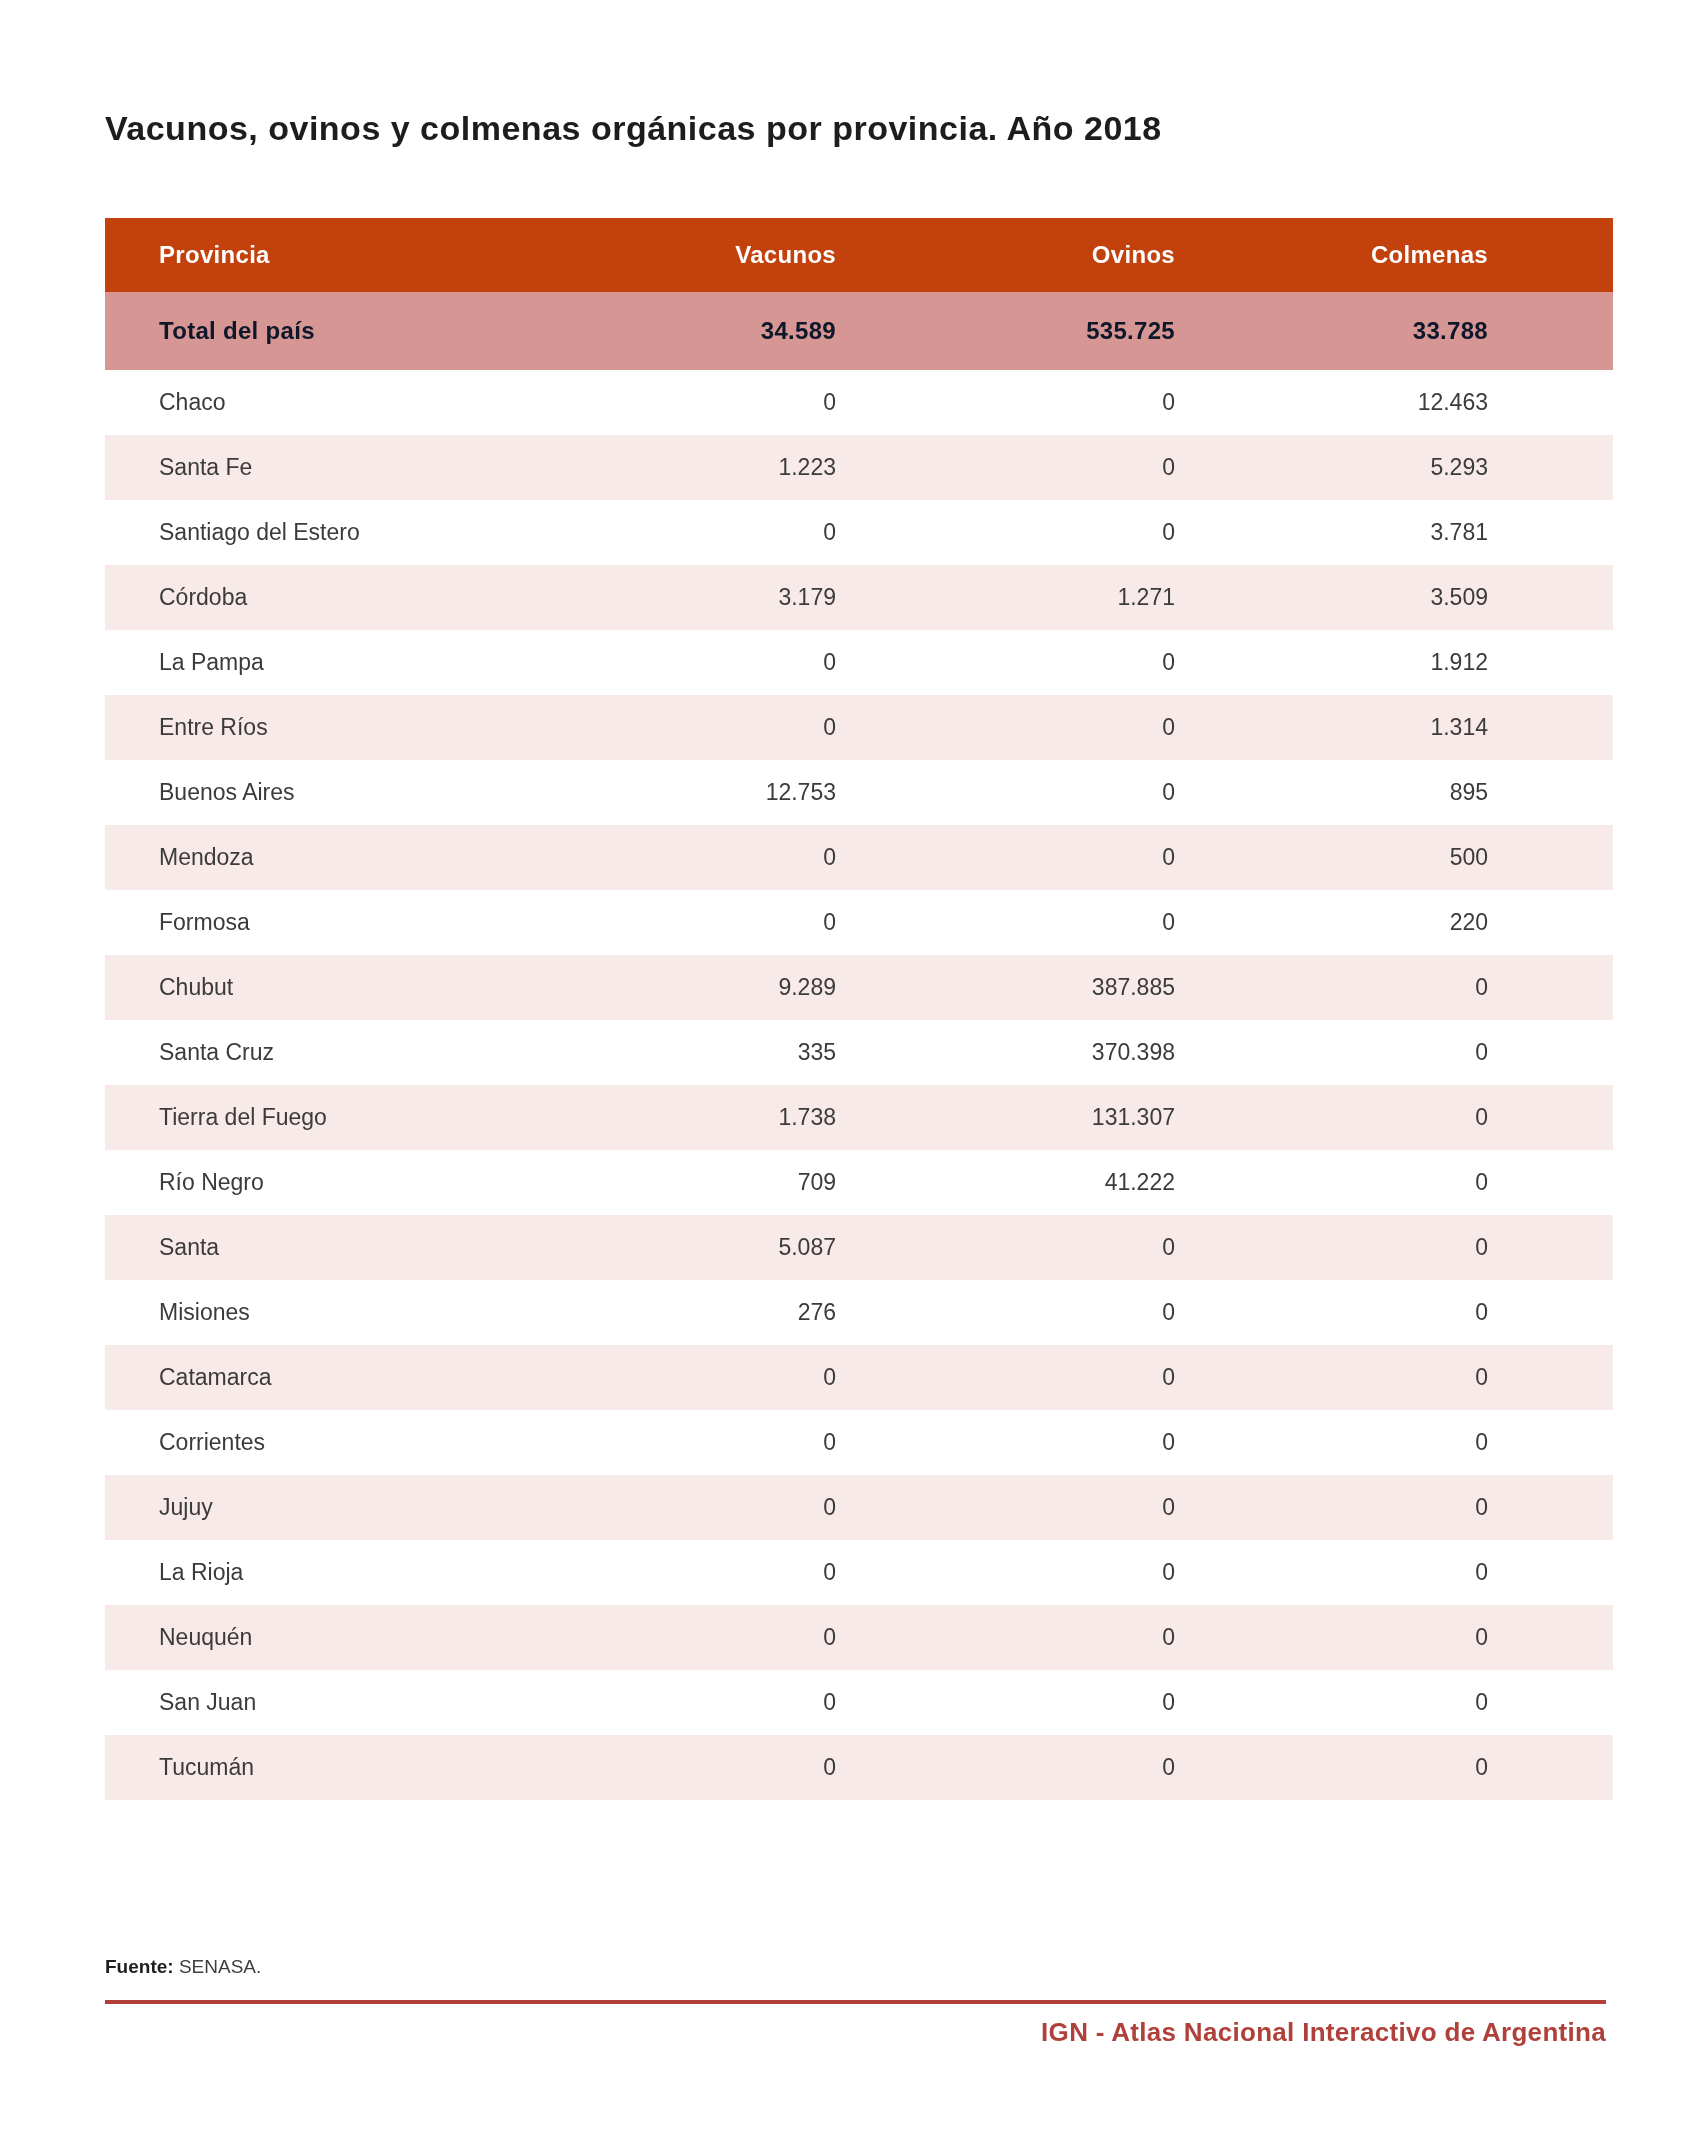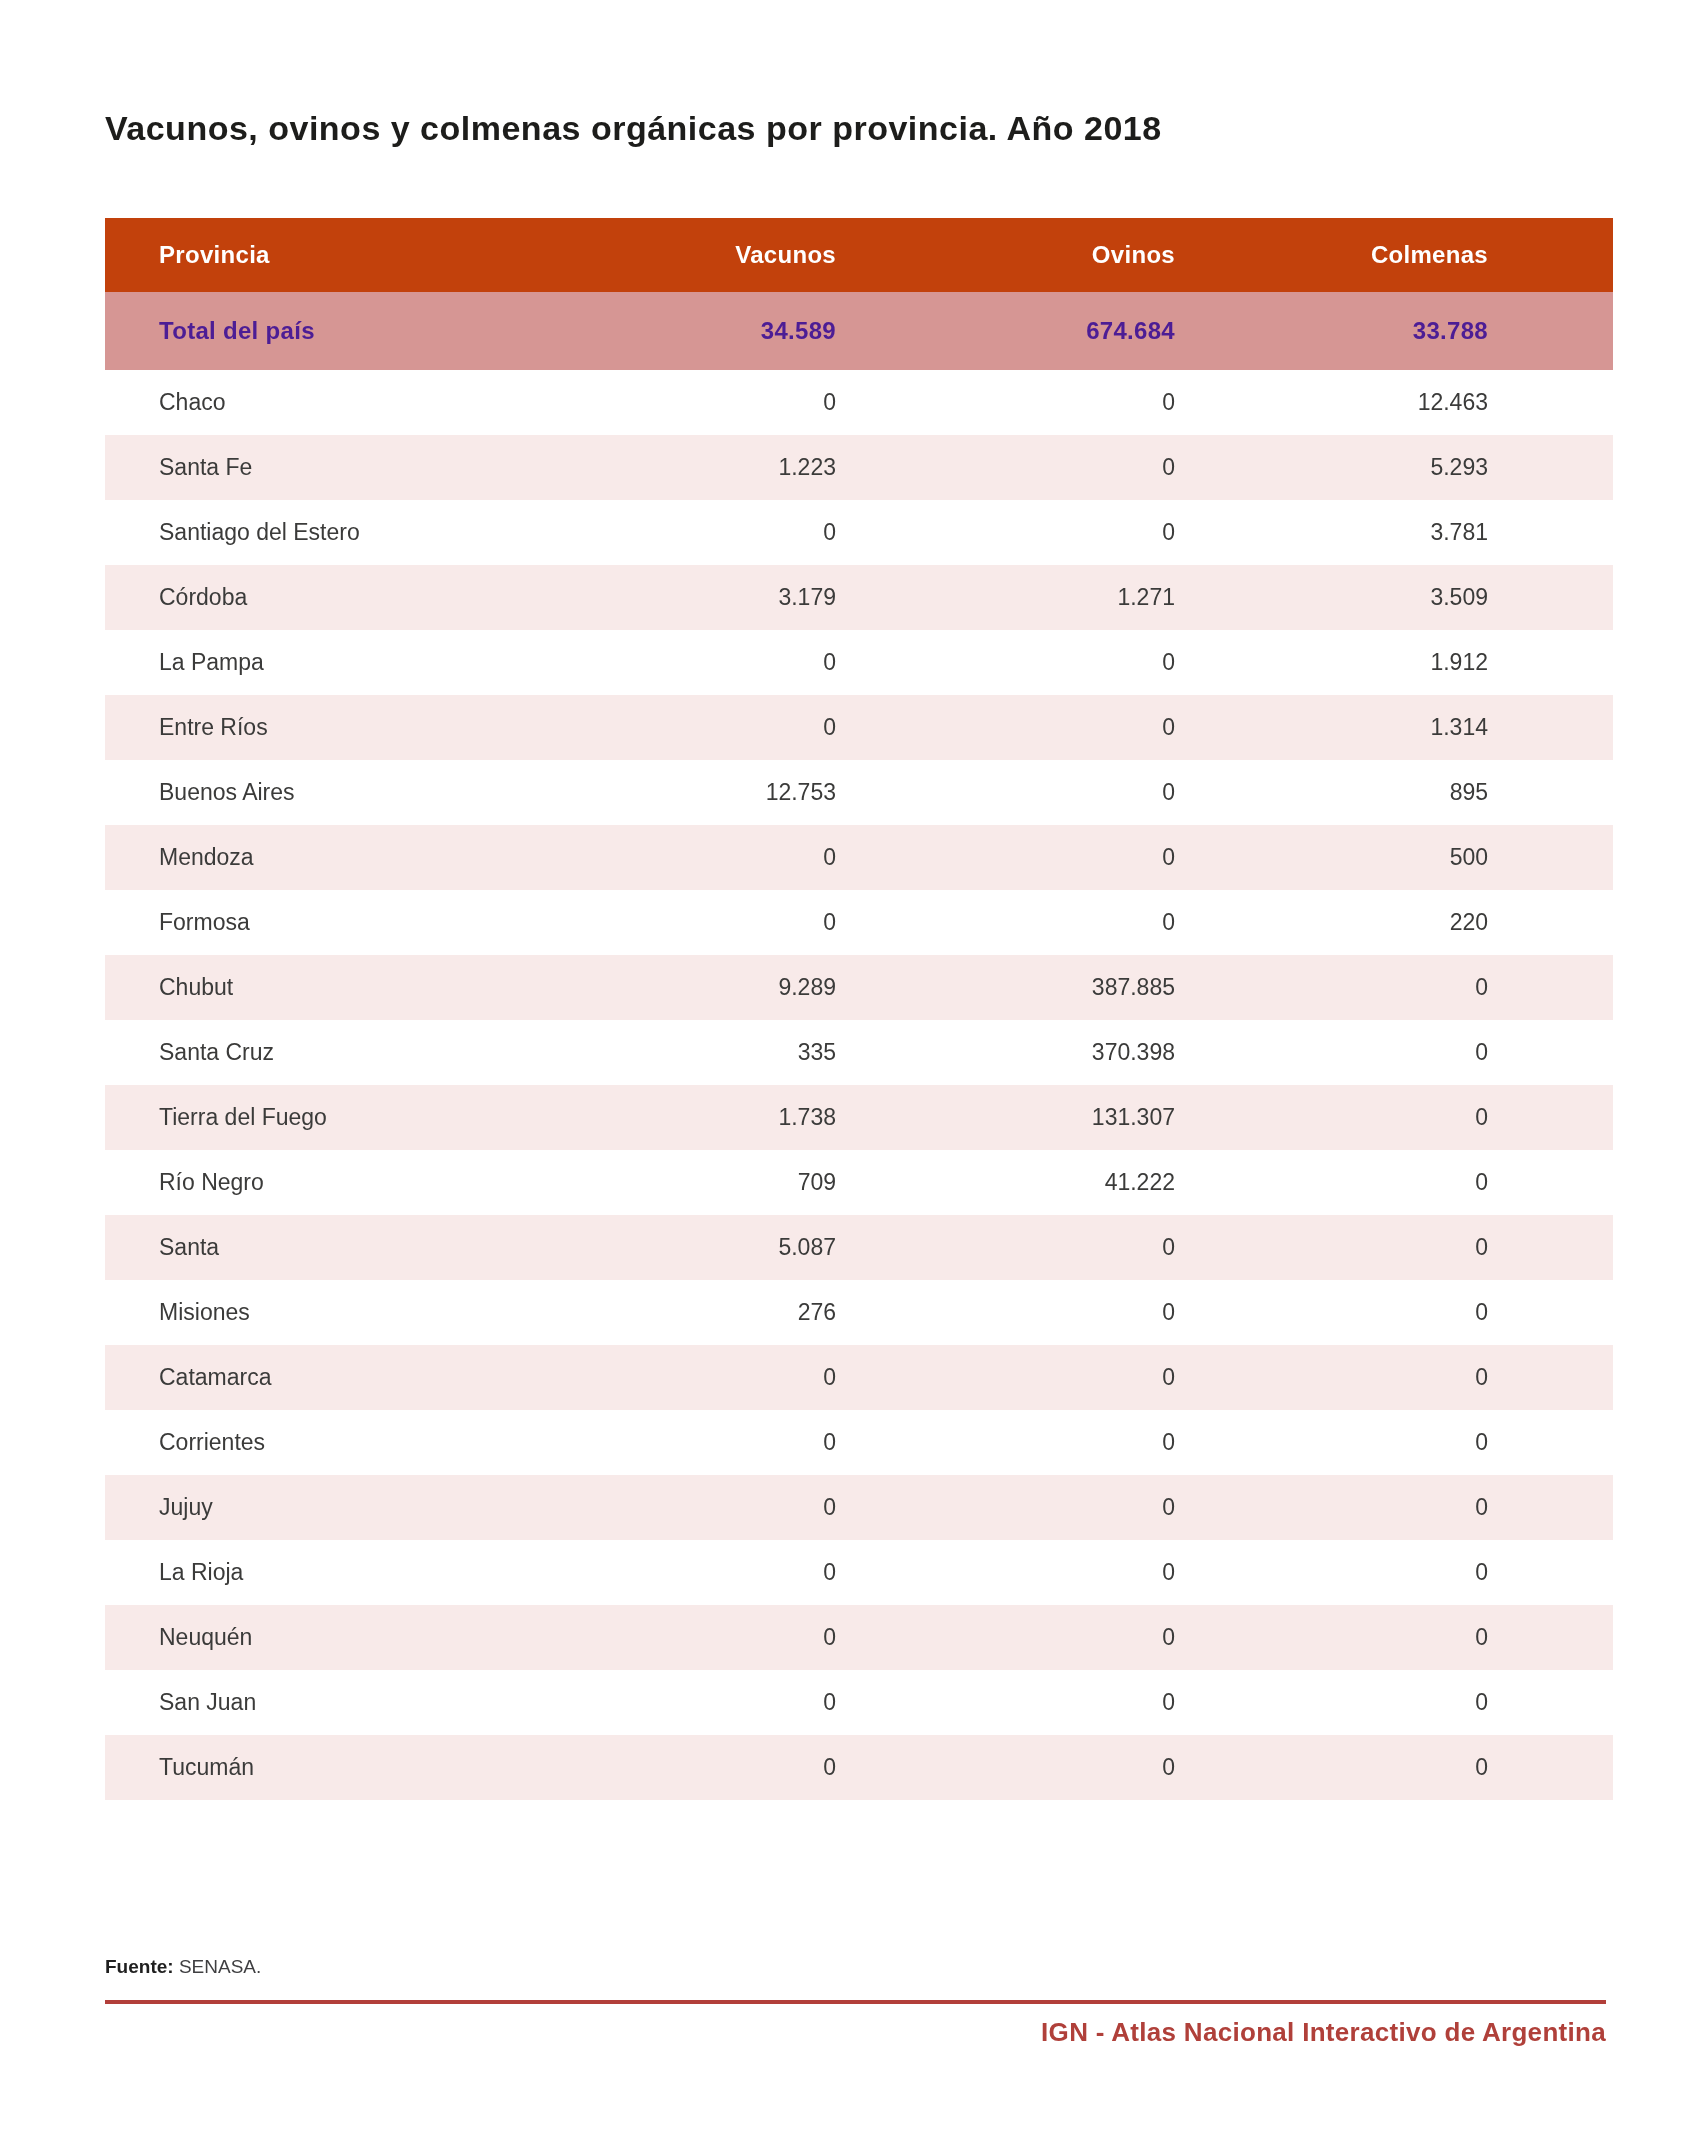--- a/index.html
+++ b/index.html
@@ -35,21 +35,21 @@
   col.c3 { width:384px; }
   tr.row-header { height:74px; background:#c2410c; }
   tr.row-header th {
     color:#ffffff;
     font-size:24px;
     font-weight:700;
     letter-spacing:0.3px;
   }
   tr.row-total { height:78px; background:#d69694; }
   tr.row-total td {
-    color:#4c1d95;
+    color:#0f172a;
     font-size:24px;
     font-weight:700;
     letter-spacing:0.3px;
   }
   tbody.rows tr { height:65px; background:#ffffff; }
   tbody.rows tr:nth-child(even) { background:#f8eae9; }
   tbody.rows td {
     color:#3b3b3a;
     font-size:23px;
     font-weight:400;
@@ -103,21 +103,21 @@
     <thead>
       <tr class="row-header">
         <th class="cell-prov">Provincia</th>
         <th class="cell-num1">Vacunos</th>
         <th class="cell-num2">Ovinos</th>
         <th class="cell-num3">Colmenas</th>
       </tr>
       <tr class="row-total">
         <td class="cell-prov">Total del país</td>
         <td class="cell-num1">34.589</td>
-        <td class="cell-num2">674.684</td>
+        <td class="cell-num2">535.725</td>
         <td class="cell-num3">33.788</td>
       </tr>
     </thead>
     <tbody class="rows">
         <tr>
       <td class="cell-prov">Chaco</td>
       <td class="cell-num1">0</td>
       <td class="cell-num2">0</td>
       <td class="cell-num3">12.463</td>
     </tr>

